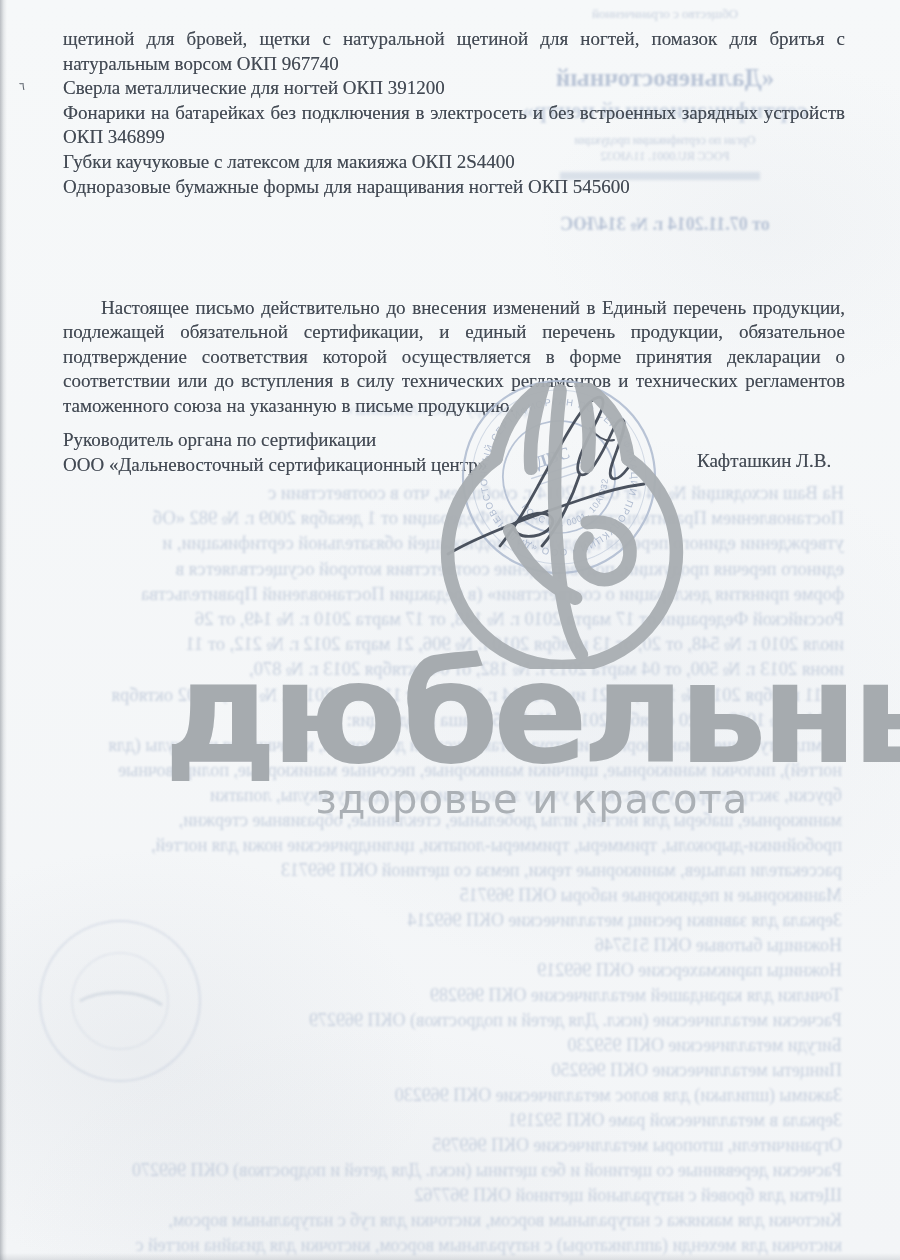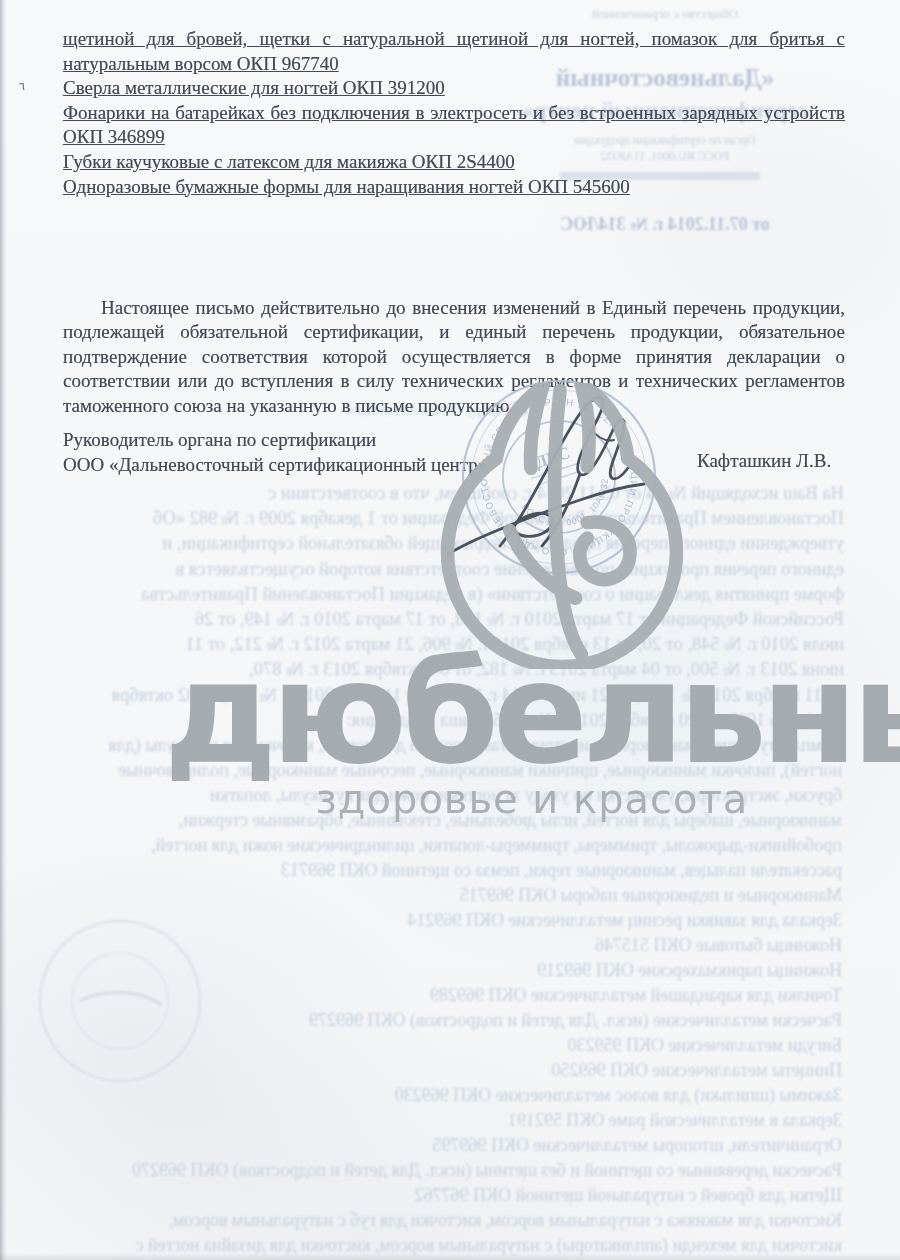--- a/index.html
+++ b/index.html
@@ -20,21 +20,21 @@
   .ghost-center{text-align:center;}
   .ghost-para{left:62px;width:782px;top:481px;font-size:18.5px;line-height:25.2px;}
   .ghost-para div{white-space:nowrap;overflow:hidden;}
   .ghost-list{left:62px;width:780px;top:733px;font-size:18px;line-height:25px;}
   .ghost-list div{white-space:nowrap;overflow:hidden;}
   .ghost-addr-bar{position:absolute;left:560px;top:172px;width:200px;height:8px;
     background:rgba(195,205,220,.55);filter:blur(1.4px);}
   
   .doc{position:absolute;color:#434a54;text-shadow:0 0 .6px rgba(67,74,84,.55);}
   .products{left:63px;top:27px;width:782px;font-size:19px;line-height:24.6px;}
-  .products p{margin:0;text-align:justify;text-decoration:underline;}
+  .products p{margin:0;text-align:justify;}
   .statement-block{left:63px;top:288px;width:782px;font-size:19px;line-height:24.4px;}
   .statement-block .para{margin-top:8px;text-align:justify;text-indent:38px;}
   .signer{left:63px;top:428px;width:782px;font-size:19px;line-height:24.8px;}
   .signer-name{position:absolute;left:697px;top:450px;font-size:19px;color:#434a54;
     text-shadow:0 0 .6px rgba(67,74,84,.55);}
   .margin-tick{position:absolute;left:19px;top:80px;width:9px;height:7px;color:#5a616b;
     font-size:11px;filter:blur(.4px);}
   
   .stamp-svg{position:absolute;left:444px;top:362px;}
   .sig-svg{position:absolute;left:428px;top:368px;}

